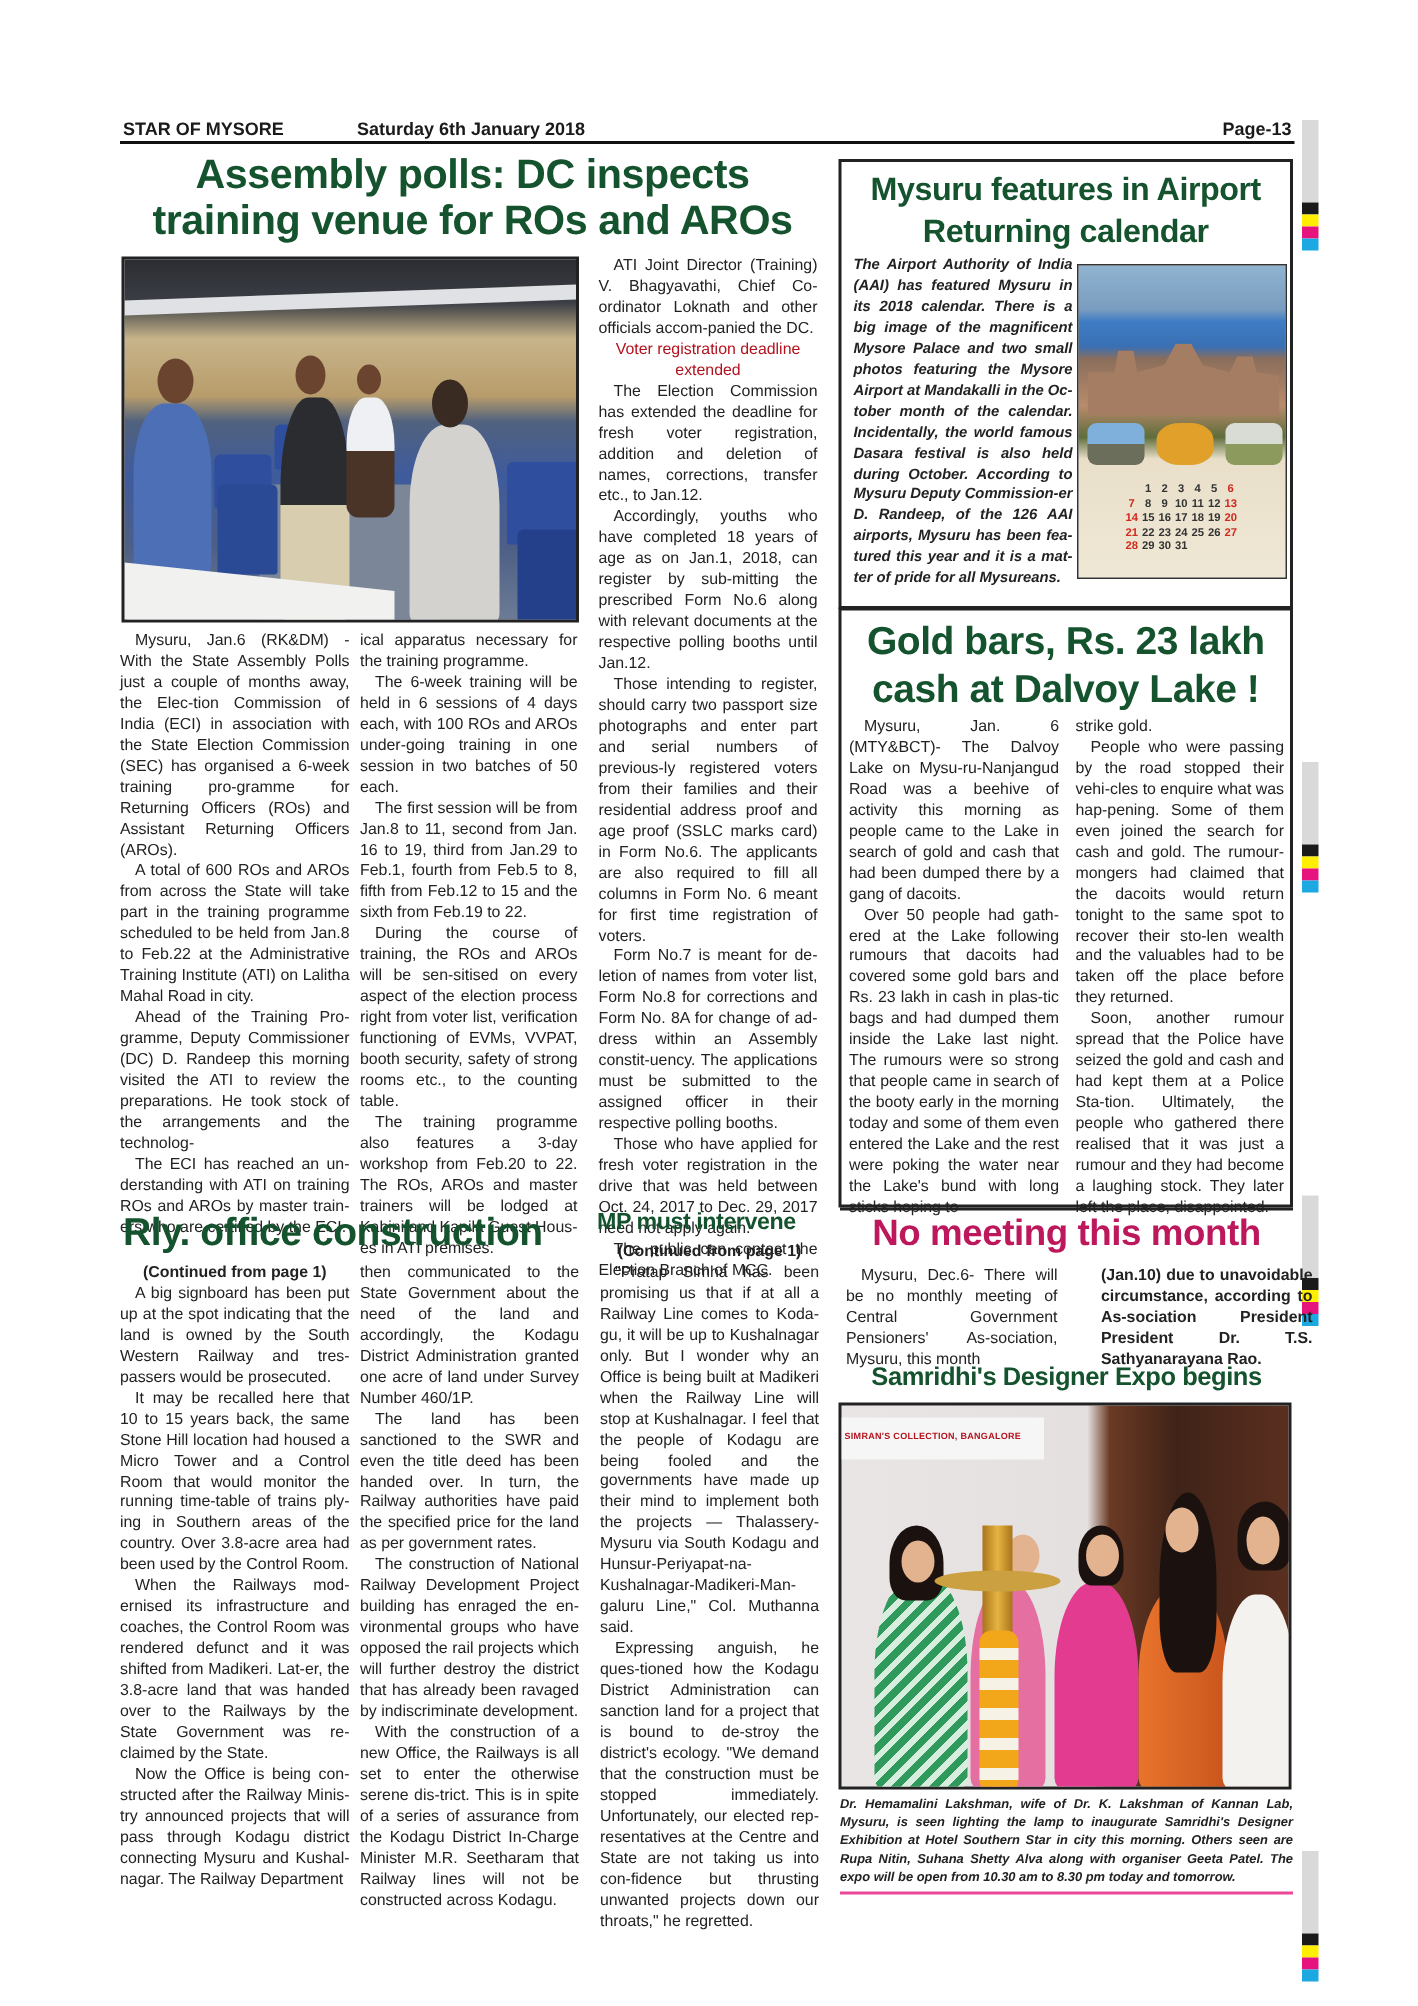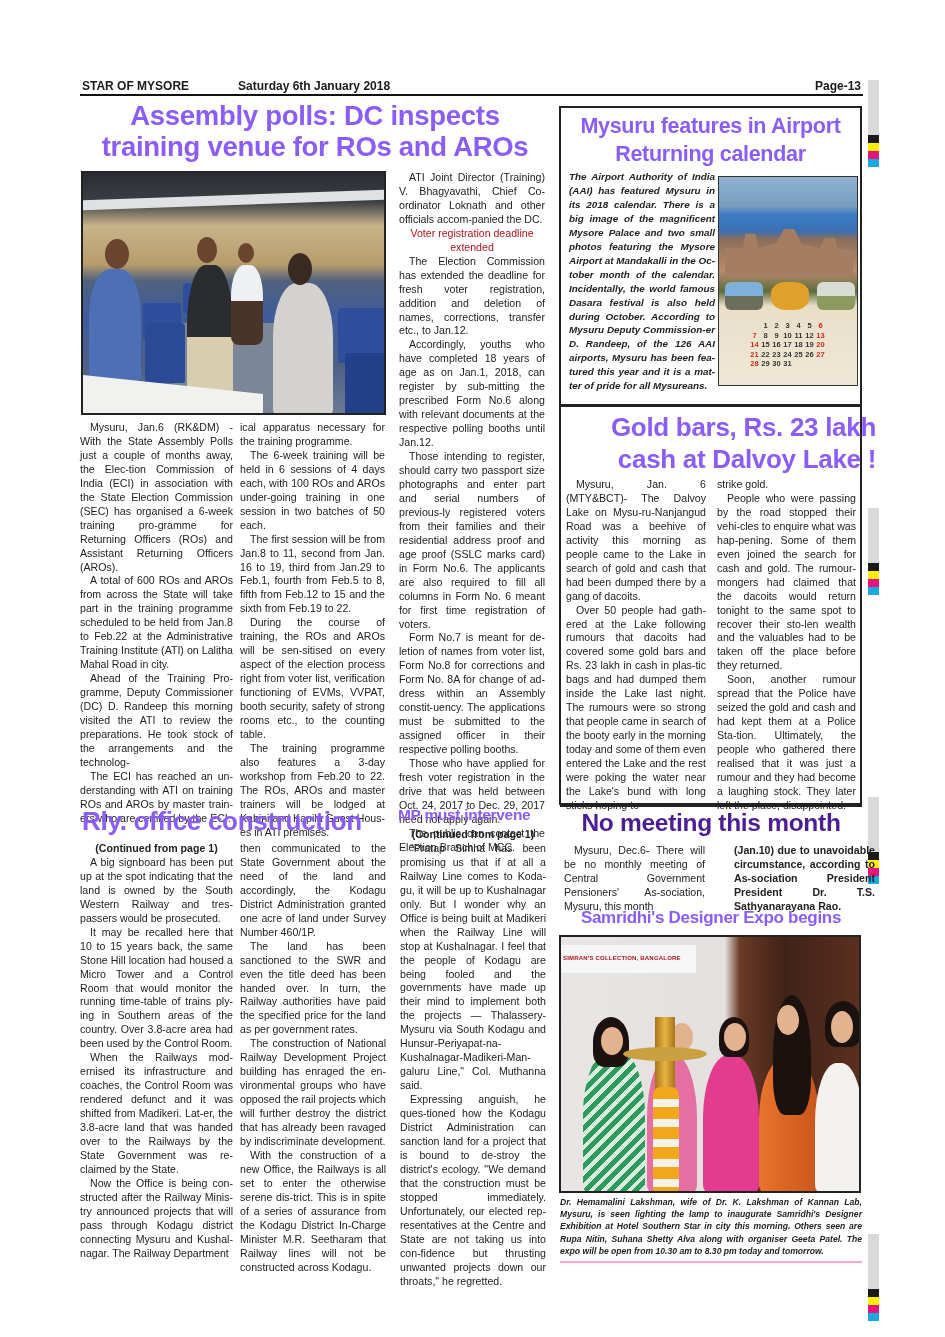--- a/index.html
+++ b/index.html
@@ -16,21 +16,21 @@
 
   
   .regmark { position: absolute; left: 868px; width: 11px; }
   .regmark .g { height: 55px; background: #d9d9d9; }
   .regmark .k { height: 8px; background: #1a1a1a; }
   .regmark .y { height: 8px; background: #ffee00; }
   .regmark .m { height: 8px; background: #e6137f; }
   .regmark .c { height: 8px; background: #1ca8e0; }
 
   
-  .hl { font-weight: bold; color: #8b5cf6; text-align: center; letter-spacing: -0.3px; }
+  .hl { font-weight: bold; color: #14532d; text-align: center; letter-spacing: -0.3px; }
   .hl-main { left: 80px; top: 100px; width: 470px; font-size: 27.5px; line-height: 31px; }
 
   
   .col { font-size: 10.6px; line-height: 13.95px; text-align: justify; color: #222; hyphens: manual; }
   .col p { text-indent: 10px; }
   .col p.noindent { text-indent: 0; }
   .col .sub { text-align: center; color: #b3121e; font-weight: normal; text-indent: 0; }
   .col .cont { text-align: center; font-weight: bold; text-indent: 0; }
 
   
@@ -40,52 +40,52 @@
   .photo1 .floor { position: absolute; left: 90px; top: 150px; width: 120px; height: 94px; background: #7b8799; }
   .photo1 .seat { position: absolute; background: #2f4e9e; border-radius: 4px 4px 2px 2px; }
   .photo1 .person { position: absolute; border-radius: 40% 40% 8px 8px; }
   .photo1 .head { position: absolute; border-radius: 50%; background: #6b4430; }
   .photo1 .desk { position: absolute; left: 0; bottom: 0; width: 180px; height: 38px; background: #f1f1ef; transform: skewY(6deg); transform-origin: left bottom; }
 
   
   .box1 { left: 559px; top: 106px; width: 303px; height: 300px; border: 2px solid #222; }
   .box2 { left: 559px; top: 405px; width: 303px; height: 400px; border: 2px solid #222; }
   .box1 .hl { position: absolute; left: 0; top: 4px; width: 100%; font-size: 21.5px; line-height: 28px; }
-  .box2 .hl { position: absolute; left: 16px; top: 4px; width: 100%; font-size: 26px; line-height: 32px; text-align: right; }
+  .box2 .hl { position: absolute; left: 0; top: 4px; width: 100%; font-size: 26px; line-height: 32px; }
   .italic-text { font-style: italic; font-weight: bold; font-size: 9.9px; line-height: 13.95px; text-align: justify; color: #222; }
 
   
   .cal { left: 718px; top: 176px; width: 140px; height: 210px; border: 1px solid #333; overflow: hidden;
     background: linear-gradient(180deg, #8fb3d0 0%, #7a9dbf 14%, #3e7cc4 18%, #3a6fb3 26%, #8a6e5b 30%, #b98b6b 45%, #5e6d3b 55%, #e9dfc9 62%, #efe8d6 100%); }
   .cal .palace { position: absolute; left: 6px; top: 52px; width: 128px; height: 48px; background: #a57d62; clip-path: polygon(0 40%, 14% 40%, 16% 10%, 24% 10%, 26% 40%, 40% 30%, 46% 0, 54% 0, 60% 30%, 74% 40%, 78% 18%, 86% 18%, 88% 40%, 100% 45%, 100% 100%, 0 100%); }
   .cal .thumb { position: absolute; top: 105px; width: 38px; height: 28px; border-radius: 6px; }
   .cal .grid { position: absolute; left: 30px; top: 144px; width: 80px; font-size: 7.5px; line-height: 9.5px; font-weight: bold; color: #333; }
   .cal .grid span { display: inline-block; width: 11px; text-align: center; }
   .cal .grid .red { color: #d12a1e; }
 
   
   .hl-rly { left: 80px; top: 806px; width: 305px; font-size: 26px; line-height: 30px; text-align: left; padding-left: 2px; }
   .hl-mp { left: 398px; top: 805px; width: 152px; font-size: 15.5px; line-height: 20px; text-align: left; }
-  .hl-meet { left: 560px; top: 808px; width: 302px; font-size: 24.5px; line-height: 29px; color: #4c1d95; }
+  .hl-meet { left: 560px; top: 808px; width: 302px; font-size: 24.5px; line-height: 29px; color: #be185d; }
   .topline { left: 560px; top: 805px; width: 302px; height: 2px; background: #222; }
   .hl-expo { left: 560px; top: 907px; width: 302px; font-size: 17px; line-height: 22px; }
 
   
   .photo2 { left: 559px; top: 935px; width: 302px; height: 258px; border: 2px solid #222; overflow: hidden;
     background: linear-gradient(90deg, #e9e5e4 0%, #e4e0df 55%, #6b3a25 60%, #402318 75%, #5a2f1f 100%); }
   .photo2 .banner { position: absolute; left: 0; top: 8px; width: 135px; height: 28px; background: #f6f6f6; }
   .photo2 .banner-text { position: absolute; left: 2px; top: 18px; font-size: 6px; font-weight: bold; color: #b3121e; letter-spacing: 0.2px; }
   .photo2 .fig { position: absolute; border-radius: 45% 45% 10px 10px; }
   .photo2 .face { position: absolute; border-radius: 50%; background: #e3b28e; }
   .photo2 .hair { position: absolute; border-radius: 50% 50% 30% 30%; background: #1b1210; }
   .photo2 .lamp { position: absolute; left: 94px; top: 80px; width: 20px; height: 180px; background: linear-gradient(90deg, #a8741b, #e6b441, #a8741b); }
   .photo2 .lamp-top { position: absolute; left: 62px; top: 110px; width: 84px; height: 14px; border-radius: 50%; background: #caa040; }
   .photo2 .flowers { position: absolute; left: 92px; top: 150px; width: 26px; height: 108px; background: repeating-linear-gradient(180deg, #f2a619 0 12px, #f6f2e6 12px 20px); border-radius: 8px; }
 
-  .caption { left: 560px; top: 1196px; width: 302px; font-style: italic; font-weight: bold; font-size: 8.6px; line-height: 12.2px; text-align: justify; color: #222; border-bottom: 2px solid #f9a8d4; padding-bottom: 4px; }
+  .caption { left: 560px; top: 1196px; width: 302px; font-style: italic; font-weight: bold; font-size: 8.6px; line-height: 12.2px; text-align: justify; color: #222; border-bottom: 2px solid #ec4899; padding-bottom: 4px; }
 </style>
 </head>
 <body>
 
 <div class="abs masthead">
   <span class="mh-left">STAR OF MYSORE</span>
   <span class="mh-date">Saturday 6th January 2018</span>
   <span class="mh-page">Page-13</span>
 </div>
 

